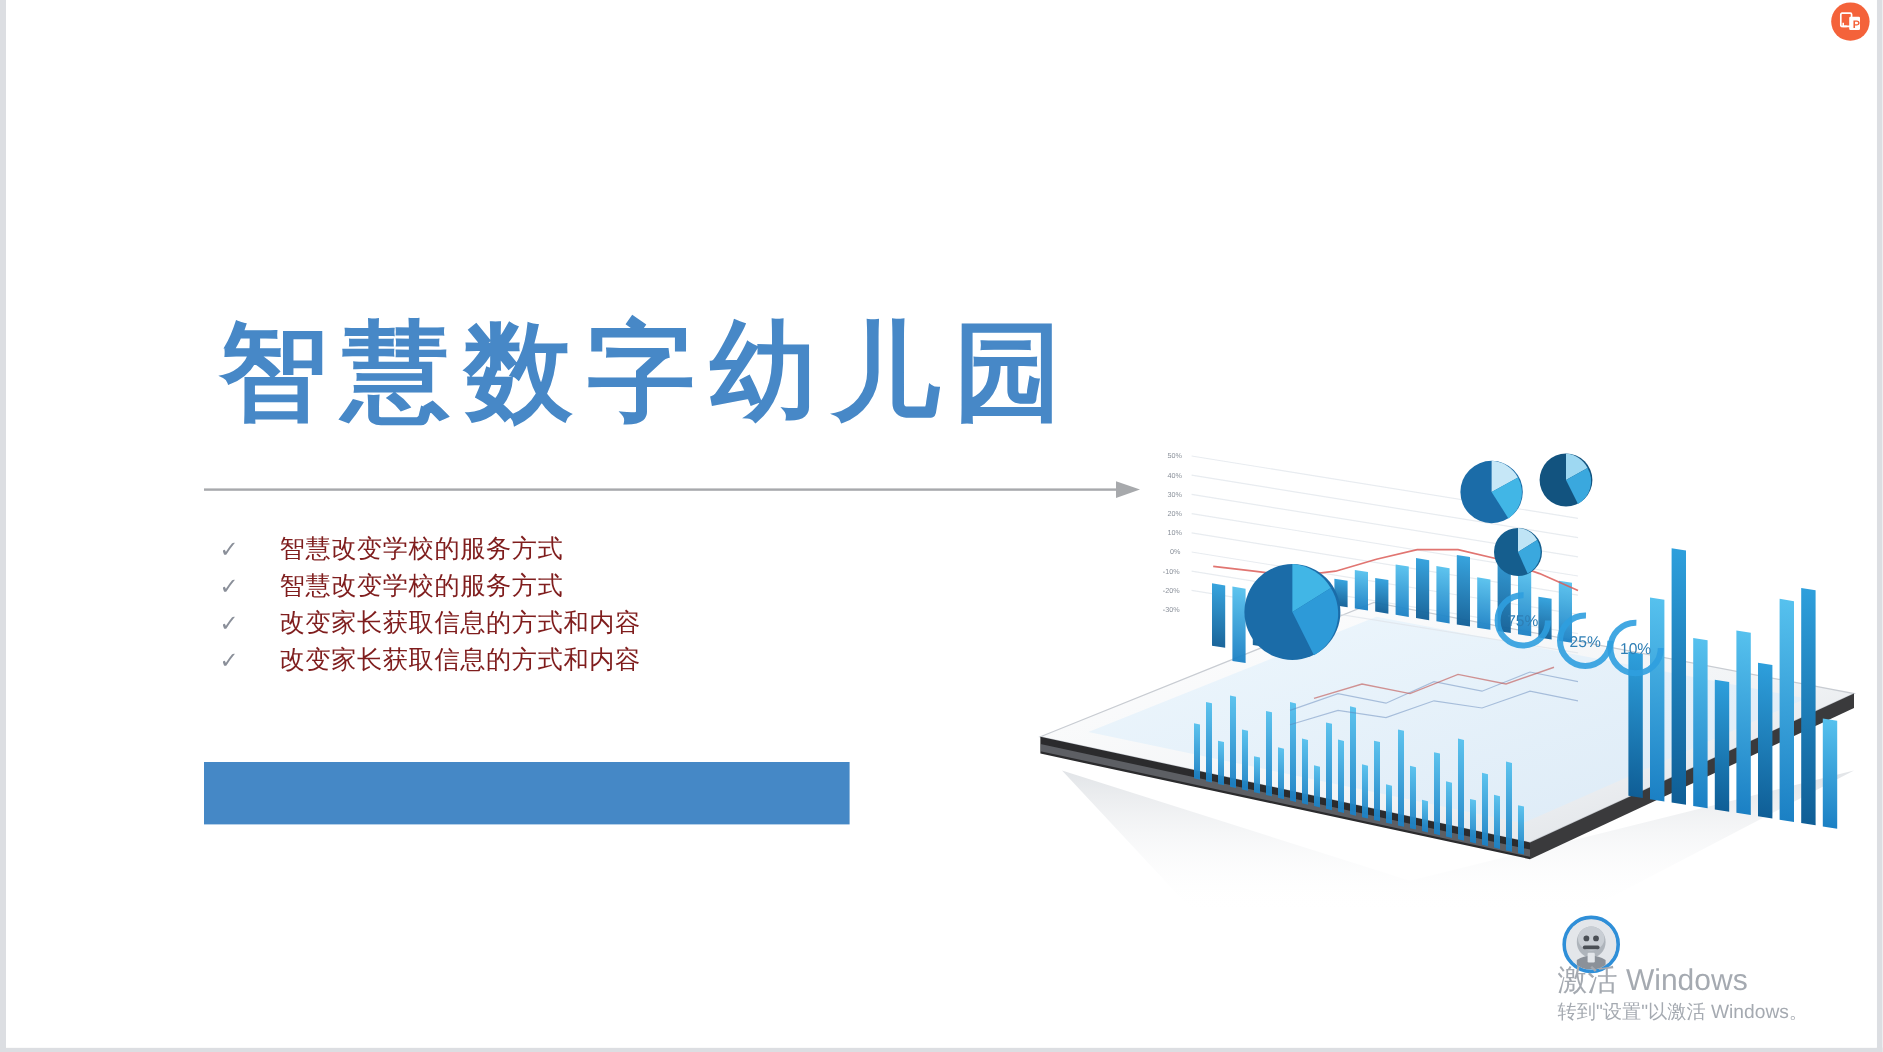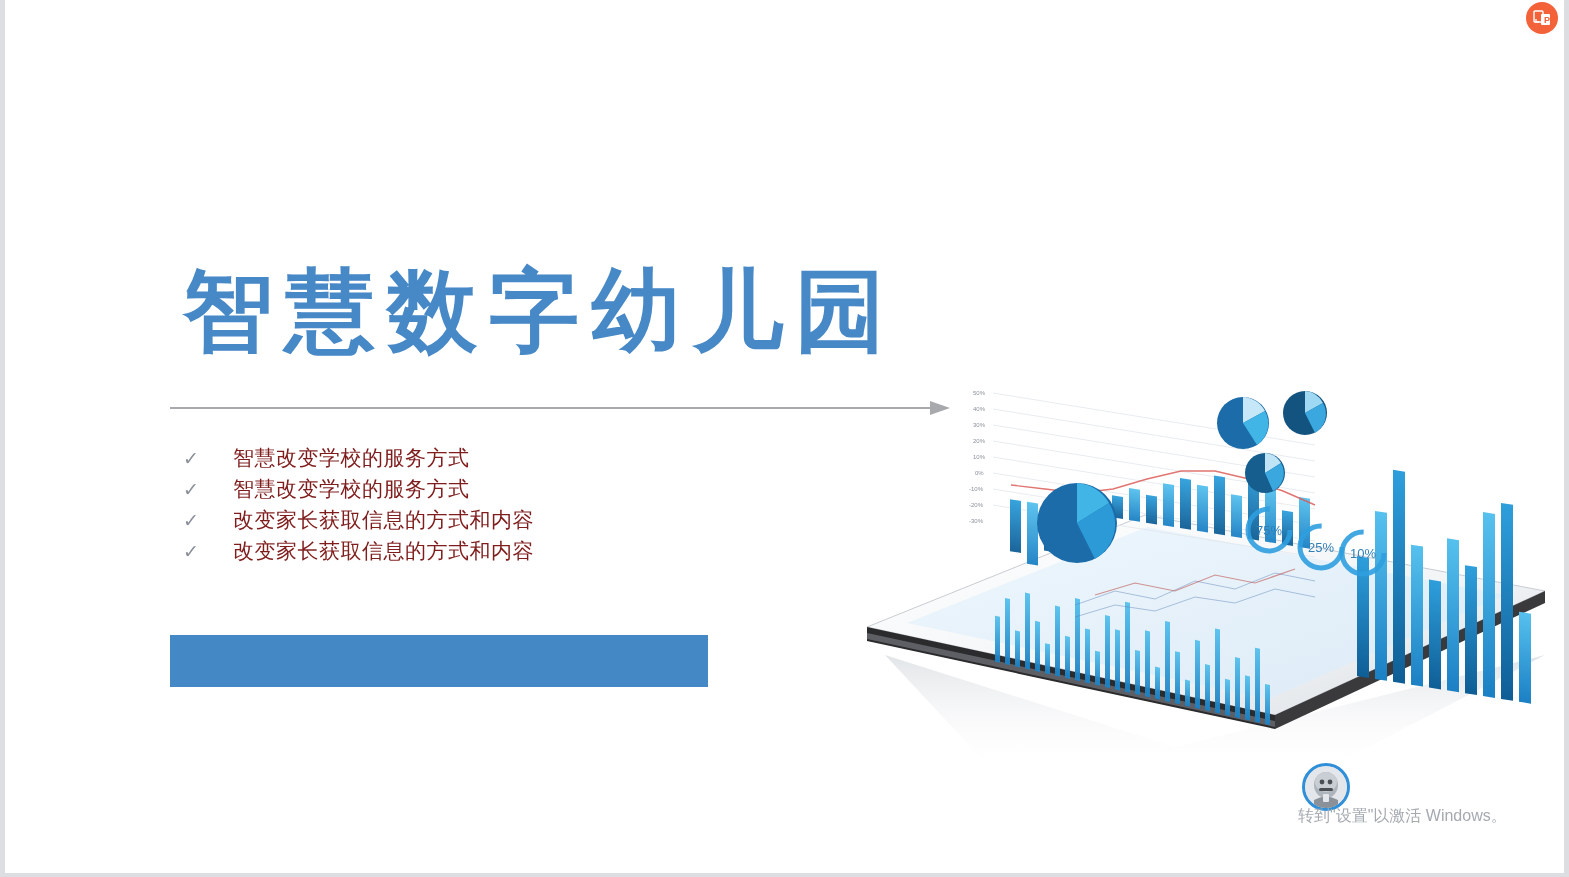--- a/index.html
+++ b/index.html
@@ -141,21 +141,21 @@
     width:48px; height:48px;
     border-radius:50%;
     border:3px solid #2f8fd8;
     background:#d9dde2;
     overflow:hidden;
   }
 
   
   #tablet-illustration {
     position:absolute;
-    left:840px; top:355px;
+    left:840px; top:342px;
     width:725px; height:420px;
   }
   #tablet-illustration svg { display:block; }
 </style>
 </head>
 <body>
 
 <div id="slide-viewer">
 
   <div class="frame-edge frame-left"></div>
@@ -380,17 +380,18 @@
         <ellipse cx="21" cy="19" rx="12" ry="13" fill="#aeb4bb"></ellipse>
         <ellipse cx="21" cy="16" rx="11" ry="10" fill="#c9ced4"></ellipse>
         <circle cx="17" cy="16" r="2.4" fill="#4a4f55"></circle>
         <circle cx="25" cy="16" r="2.4" fill="#4a4f55"></circle>
         <rect x="14" y="22" width="14" height="3" rx="1.5" fill="#4a4f55"></rect>
         <path d="M9 34 Q21 27 33 34 L33 42 L9 42 Z" fill="#8b9199"></path>
         <rect x="18" y="28" width="6" height="8" rx="1" fill="#e3e6ea"></rect>
       </svg>
     </div>
     <div id="win-activate">
+      <div class="wa-title">激活 Windows</div>
       <div class="wa-sub">转到"设置"以激活 Windows。</div>
     </div>
 
   </div>
 </div>
 
 </body></html>

